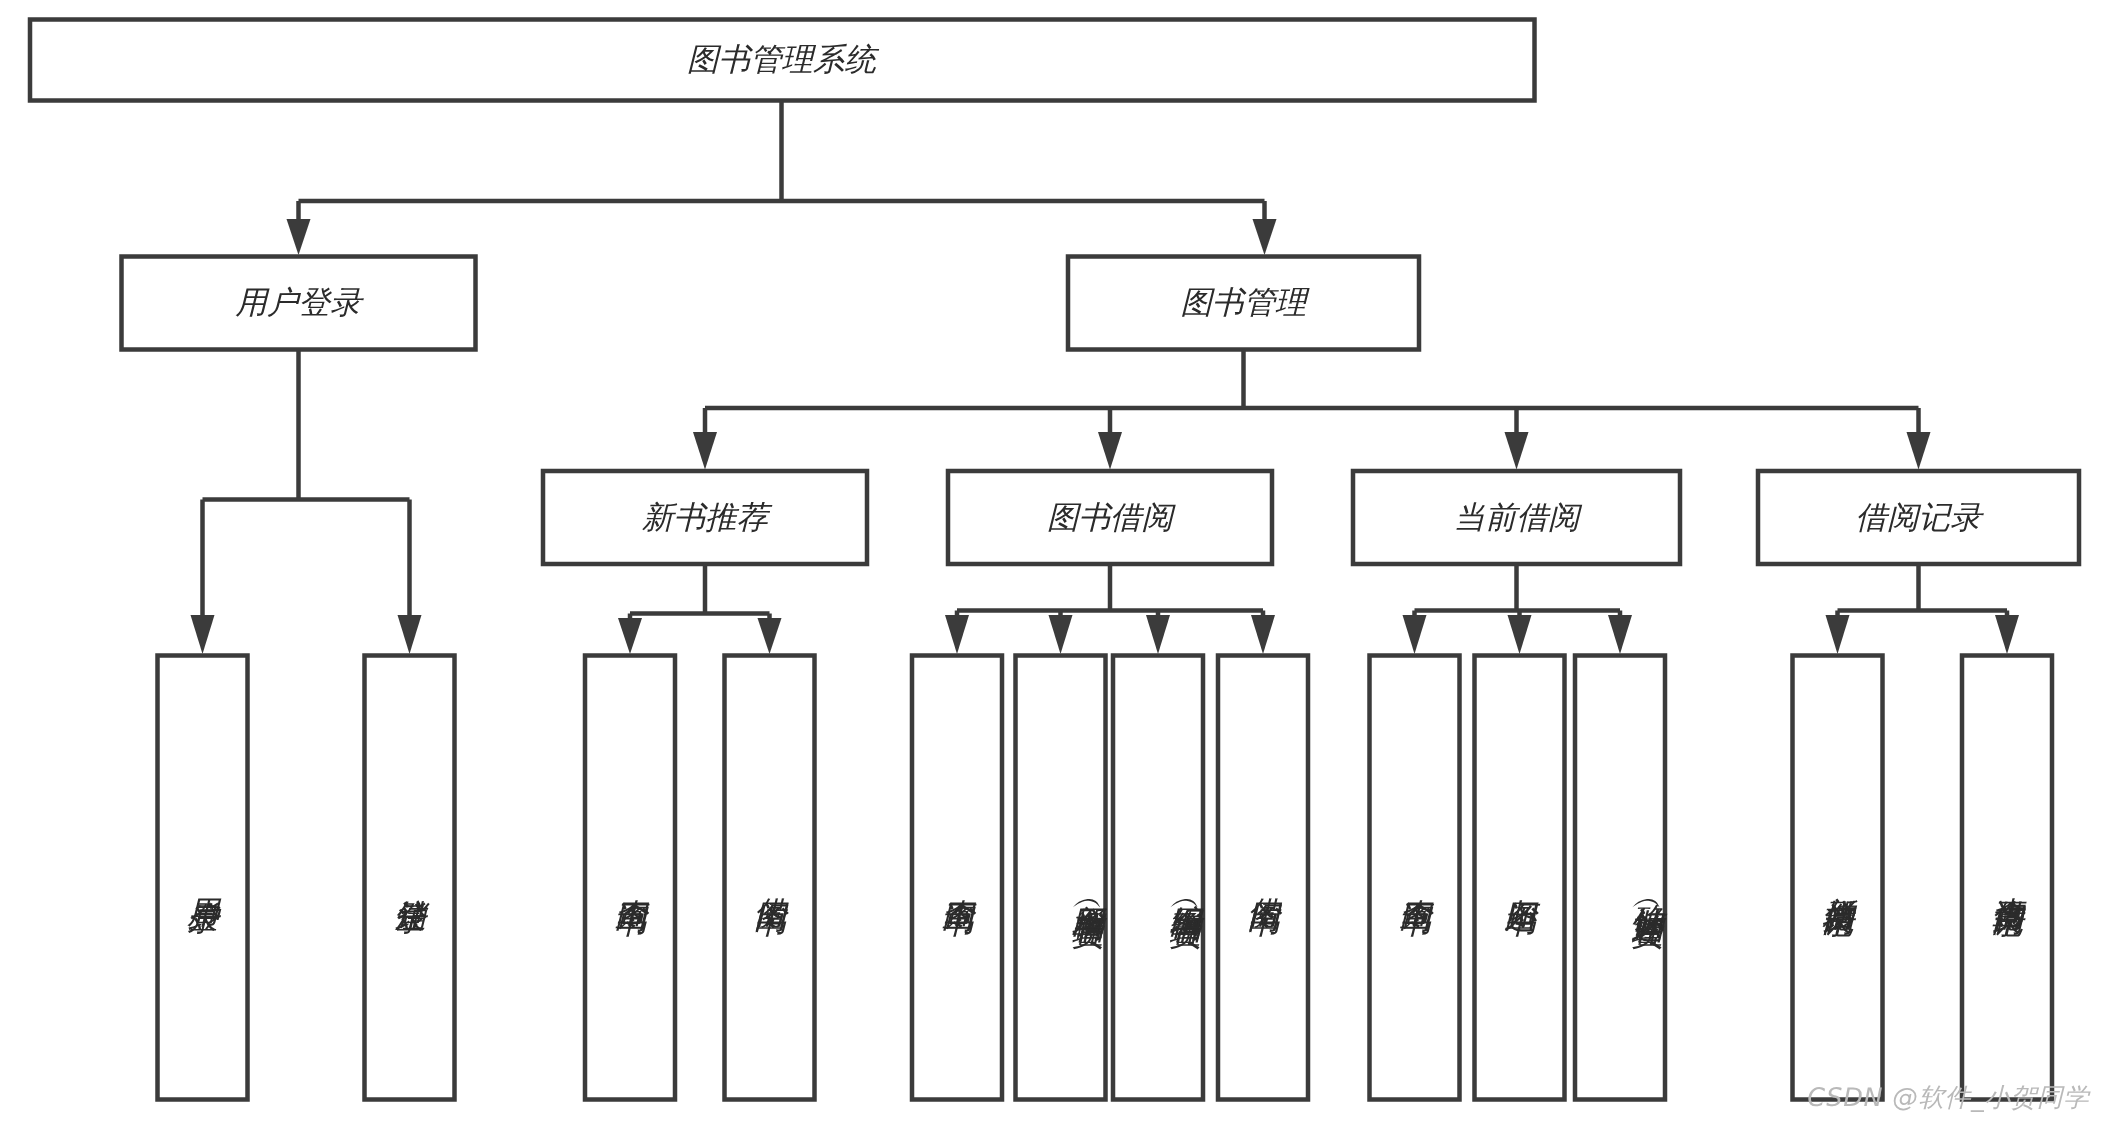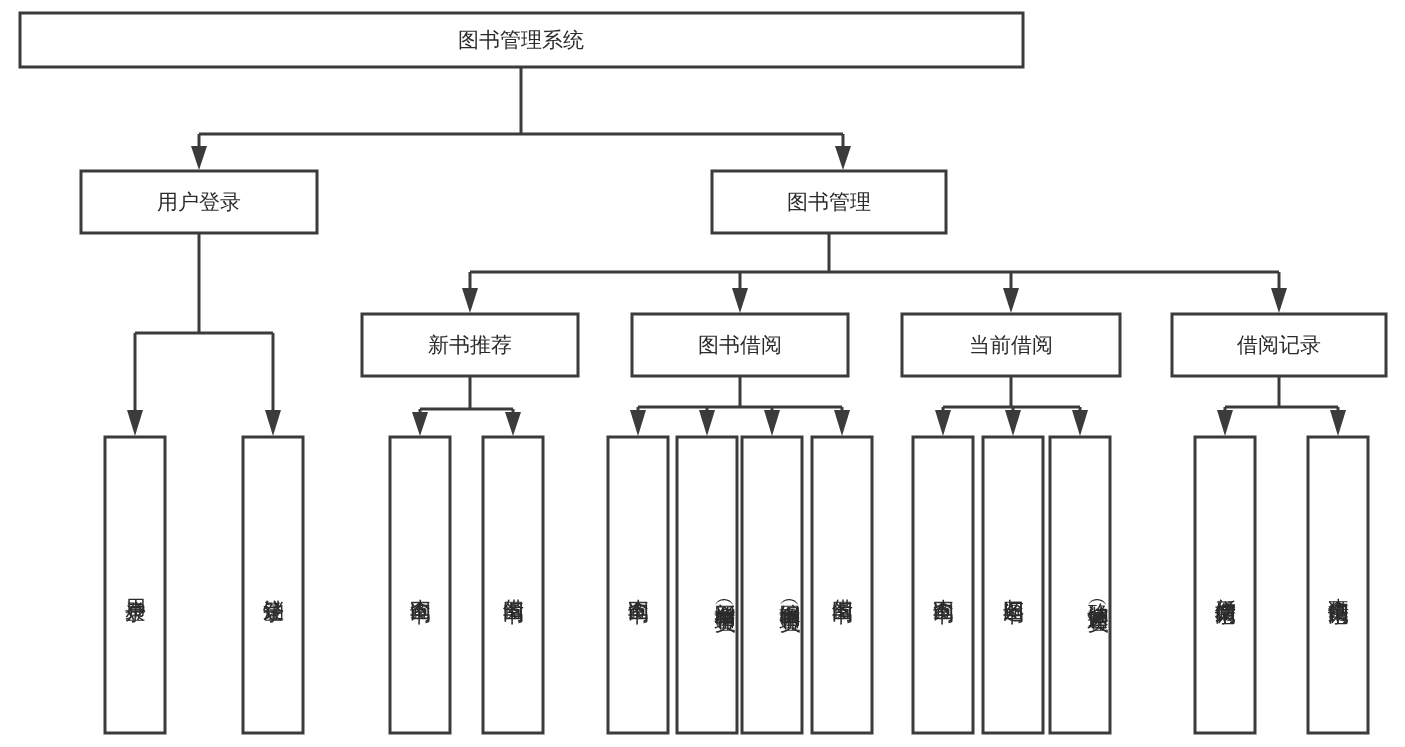--- a/index.html
+++ b/index.html
@@ -11,20 +11,21 @@
   body {
     width: 1405px;
     height: 747px;
     font-family: "DejaVu Sans", "Liberation Sans", sans-serif;
     overflow: hidden;
   }
   #diagram-root {
     position: relative;
     width: 1405px;
     height: 747px;
+    font-style: italic;
   }
   svg.flow {
     position: absolute;
     top: 0;
     left: 0;
     width: 1405px;
     height: 747px;
   }
   .node-rect {
     fill: #ffffff;
@@ -215,14 +216,15 @@
   <div class="vlabel" style="left:608px;  top:437px; width:60px; height:296px;">查询图书</div>
   <div class="vlabel" style="left:677px;  top:437px; width:60px; height:296px; align-items:flex-start; padding-top:8px;">新增图书（管理员）</div>
   <div class="vlabel" style="left:742px;  top:437px; width:60px; height:296px; align-items:flex-start; padding-top:8px;">编辑图书（管理员）</div>
   <div class="vlabel" style="left:812px;  top:437px; width:60px; height:296px;">借阅图书</div>
   <div class="vlabel" style="left:913px;  top:437px; width:60px; height:296px;">查询图书</div>
   <div class="vlabel" style="left:983px;  top:437px; width:60px; height:296px;">归还图书</div>
   <div class="vlabel" style="left:1050px; top:437px; width:60px; height:296px; align-items:flex-start; padding-top:8px;">确认归还（管理员）</div>
   <div class="vlabel" style="left:1195px; top:437px; width:60px; height:296px;">新增借阅记录</div>
   <div class="vlabel" style="left:1308px; top:437px; width:60px; height:296px;">查询借阅记录</div>
 
+  <div id="watermark">CSDN @软件_小贺同学</div>
 
 </div>
 
 </body></html>

